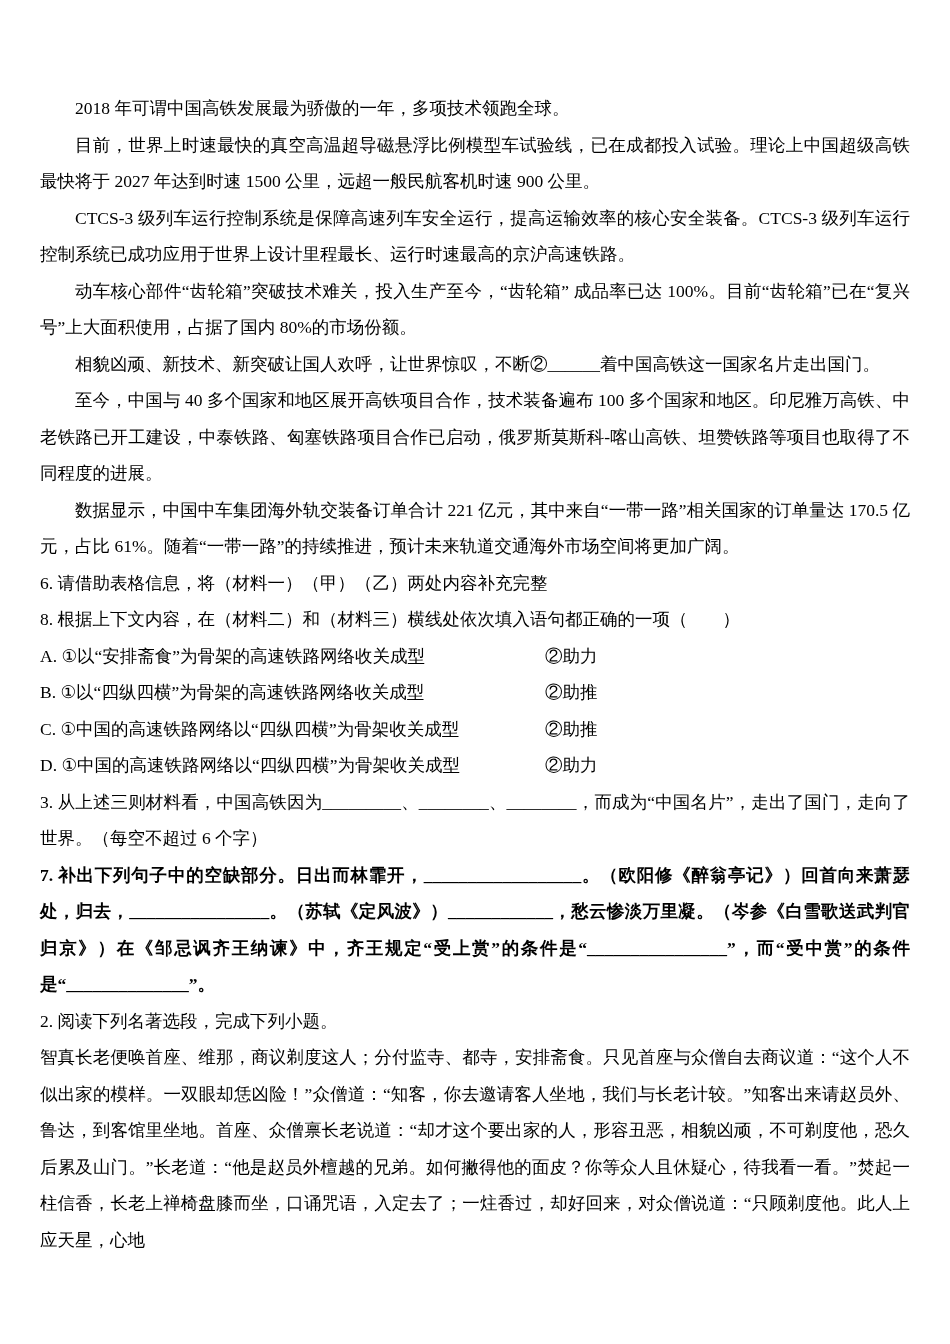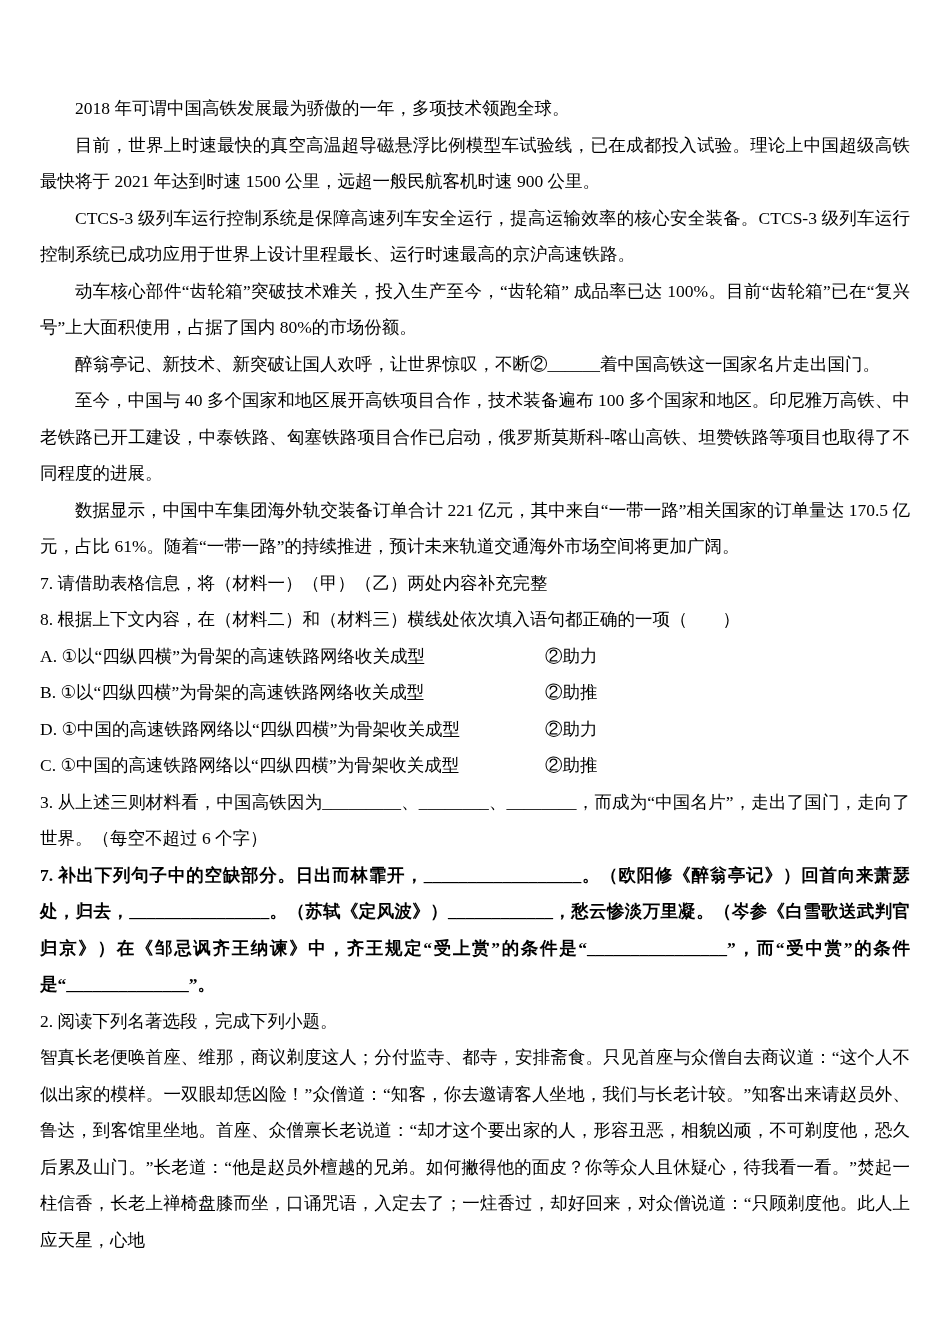--- a/index.html
+++ b/index.html
@@ -34,34 +34,34 @@
     display: inline-block;
     width: 505px;
   }
 </style>
 </head>
 <body>
 
 <div class="page">
 
   <p class="indent">2018 年可谓中国高铁发展最为骄傲的一年，多项技术领跑全球。</p>
-  <p class="indent">目前，世界上时速最快的真空高温超导磁悬浮比例模型车试验线，已在成都投入试验。理论上中国超级高铁最快将于 2021 年达到时速 1500 公里，远超一般民航客机时速 900 公里。</p>
+  <p class="indent">目前，世界上时速最快的真空高温超导磁悬浮比例模型车试验线，已在成都投入试验。理论上中国超级高铁最快将于 2027 年达到时速 1500 公里，远超一般民航客机时速 900 公里。</p>
   <p class="indent">CTCS-3 级列车运行控制系统是保障高速列车安全运行，提高运输效率的核心安全装备。CTCS-3 级列车运行控制系统已成功应用于世界上设计里程最长、运行时速最高的京沪高速铁路。</p>
   <p class="indent">动车核心部件“齿轮箱”突破技术难关，投入生产至今，“齿轮箱” 成品率已达 100%。目前“齿轮箱”已在“复兴号”上大面积使用，占据了国内 80%的市场份额。</p>
-  <p class="indent">醉翁亭记、新技术、新突破让国人欢呼，让世界惊叹，不断②______着中国高铁这一国家名片走出国门。</p>
+  <p class="indent">相貌凶顽、新技术、新突破让国人欢呼，让世界惊叹，不断②______着中国高铁这一国家名片走出国门。</p>
   <p class="indent">至今，中国与 40 多个国家和地区展开高铁项目合作，技术装备遍布 100 多个国家和地区。印尼雅万高铁、中老铁路已开工建设，中泰铁路、匈塞铁路项目合作已启动，俄罗斯莫斯科-喀山高铁、坦赞铁路等项目也取得了不同程度的进展。</p>
   <p class="indent">数据显示，中国中车集团海外轨交装备订单合计 221 亿元，其中来自“一带一路”相关国家的订单量达 170.5 亿元，占比 61%。随着“一带一路”的持续推进，预计未来轨道交通海外市场空间将更加广阔。</p>
 
-  <p>7. 请借助表格信息，将（材料一）（甲）（乙）两处内容补充完整</p>
+  <p>6. 请借助表格信息，将（材料一）（甲）（乙）两处内容补充完整</p>
   <p>8. 根据上下文内容，在（材料二）和（材料三）横线处依次填入语句都正确的一项（　　）</p>
 
-  <p class="option"><span class="opt-left">A. ①以“四纵四横”为骨架的高速铁路网络收关成型</span><span>②助力</span></p>
+  <p class="option"><span class="opt-left">A. ①以“安排斋食”为骨架的高速铁路网络收关成型</span><span>②助力</span></p>
   <p class="option"><span class="opt-left">B. ①以“四纵四横”为骨架的高速铁路网络收关成型</span><span>②助推</span></p>
+  <p class="option"><span class="opt-left">C. ①中国的高速铁路网络以“四纵四横”为骨架收关成型</span><span>②助推</span></p>
   <p class="option"><span class="opt-left">D. ①中国的高速铁路网络以“四纵四横”为骨架收关成型</span><span>②助力</span></p>
-  <p class="option"><span class="opt-left">C. ①中国的高速铁路网络以“四纵四横”为骨架收关成型</span><span>②助推</span></p>
 
   <p>3. 从上述三则材料看，中国高铁因为_________、________、________，而成为“中国名片”，走出了国门，走向了世界。（每空不超过 6 个字）</p>
   <p class="bold">7. 补出下列句子中的空缺部分。日出而林霏开，__________________。（欧阳修《醉翁亭记》）回首向来萧瑟处，归去，________________。（苏轼《定风波》）____________，愁云惨淡万里凝。（岑参《白雪歌送武判官归京》）在《邹忌讽齐王纳谏》中，齐王规定“受上赏”的条件是“________________”，而“受中赏”的条件是“______________”。</p>
   <p>2. 阅读下列名著选段，完成下列小题。</p>
 
   <p>智真长老便唤首座、维那，商议剃度这人；分付监寺、都寺，安排斋食。只见首座与众僧自去商议道：“这个人不似出家的模样。一双眼却恁凶险！”众僧道：“知客，你去邀请客人坐地，我们与长老计较。”知客出来请赵员外、鲁达，到客馆里坐地。首座、众僧禀长老说道：“却才这个要出家的人，形容丑恶，相貌凶顽，不可剃度他，恐久后累及山门。”长老道：“他是赵员外檀越的兄弟。如何撇得他的面皮？你等众人且休疑心，待我看一看。”焚起一柱信香，长老上禅椅盘膝而坐，口诵咒语，入定去了；一炷香过，却好回来，对众僧说道：“只顾剃度他。此人上应天星，心地</p>
 
 </div>
 
 </body></html>

